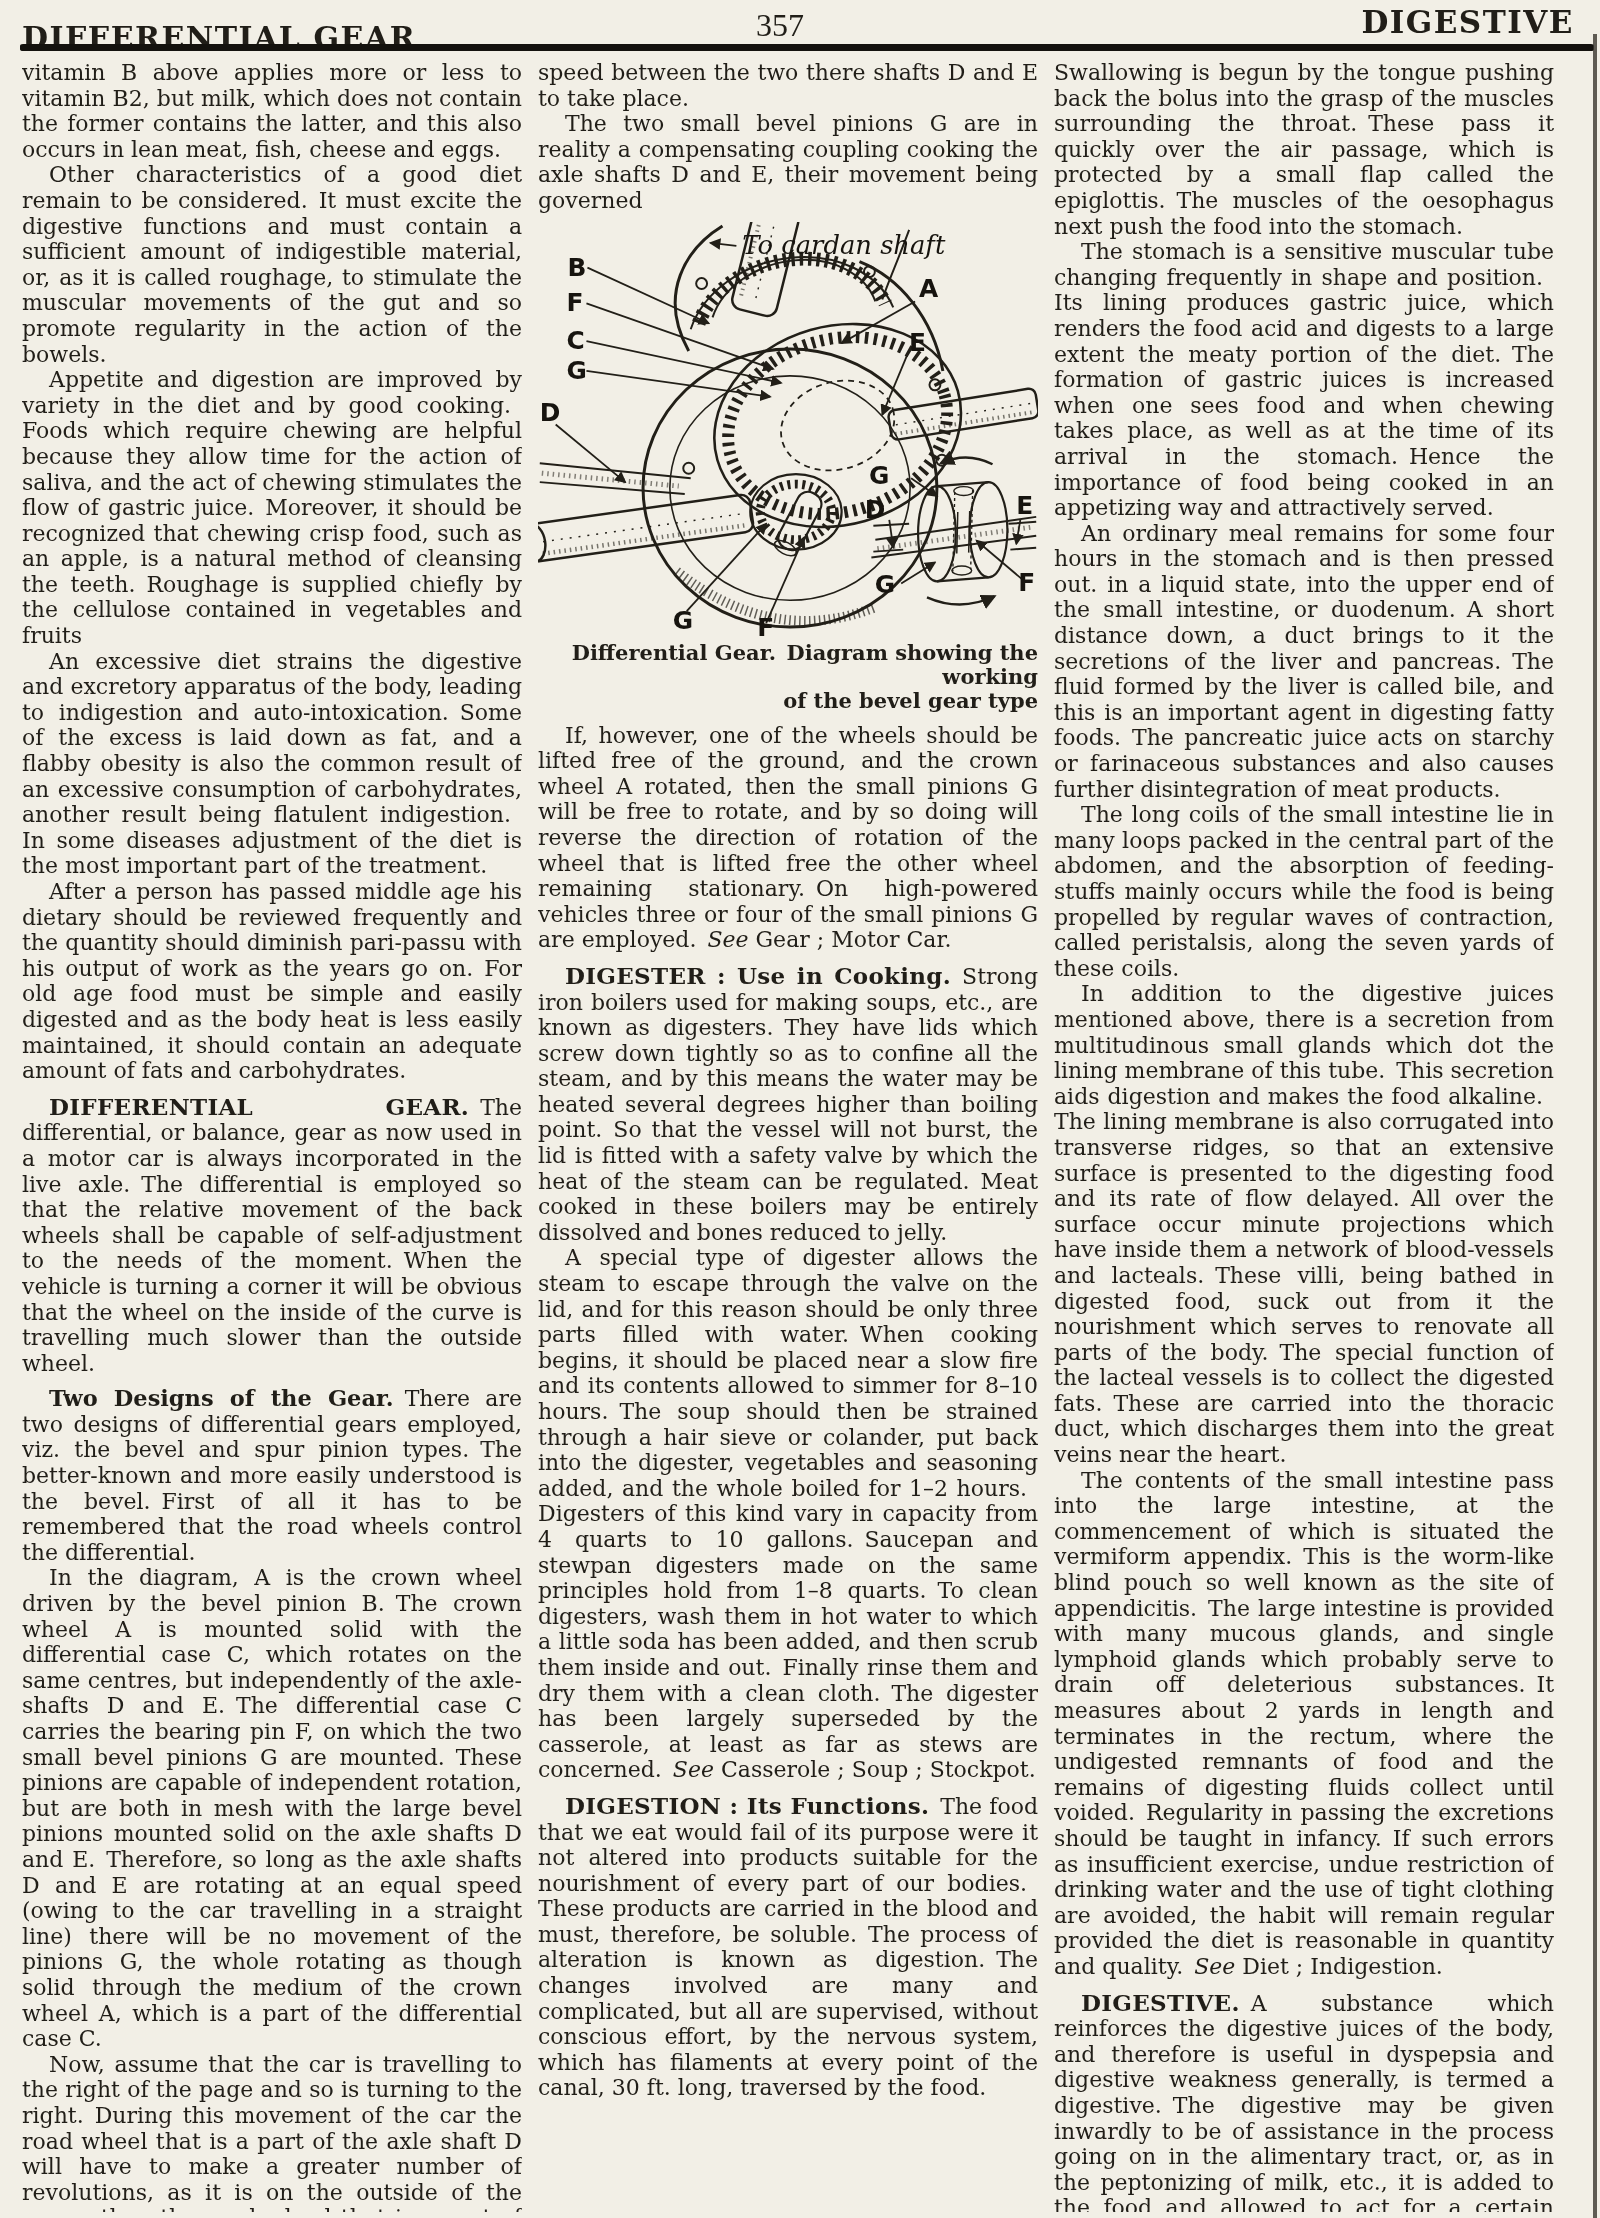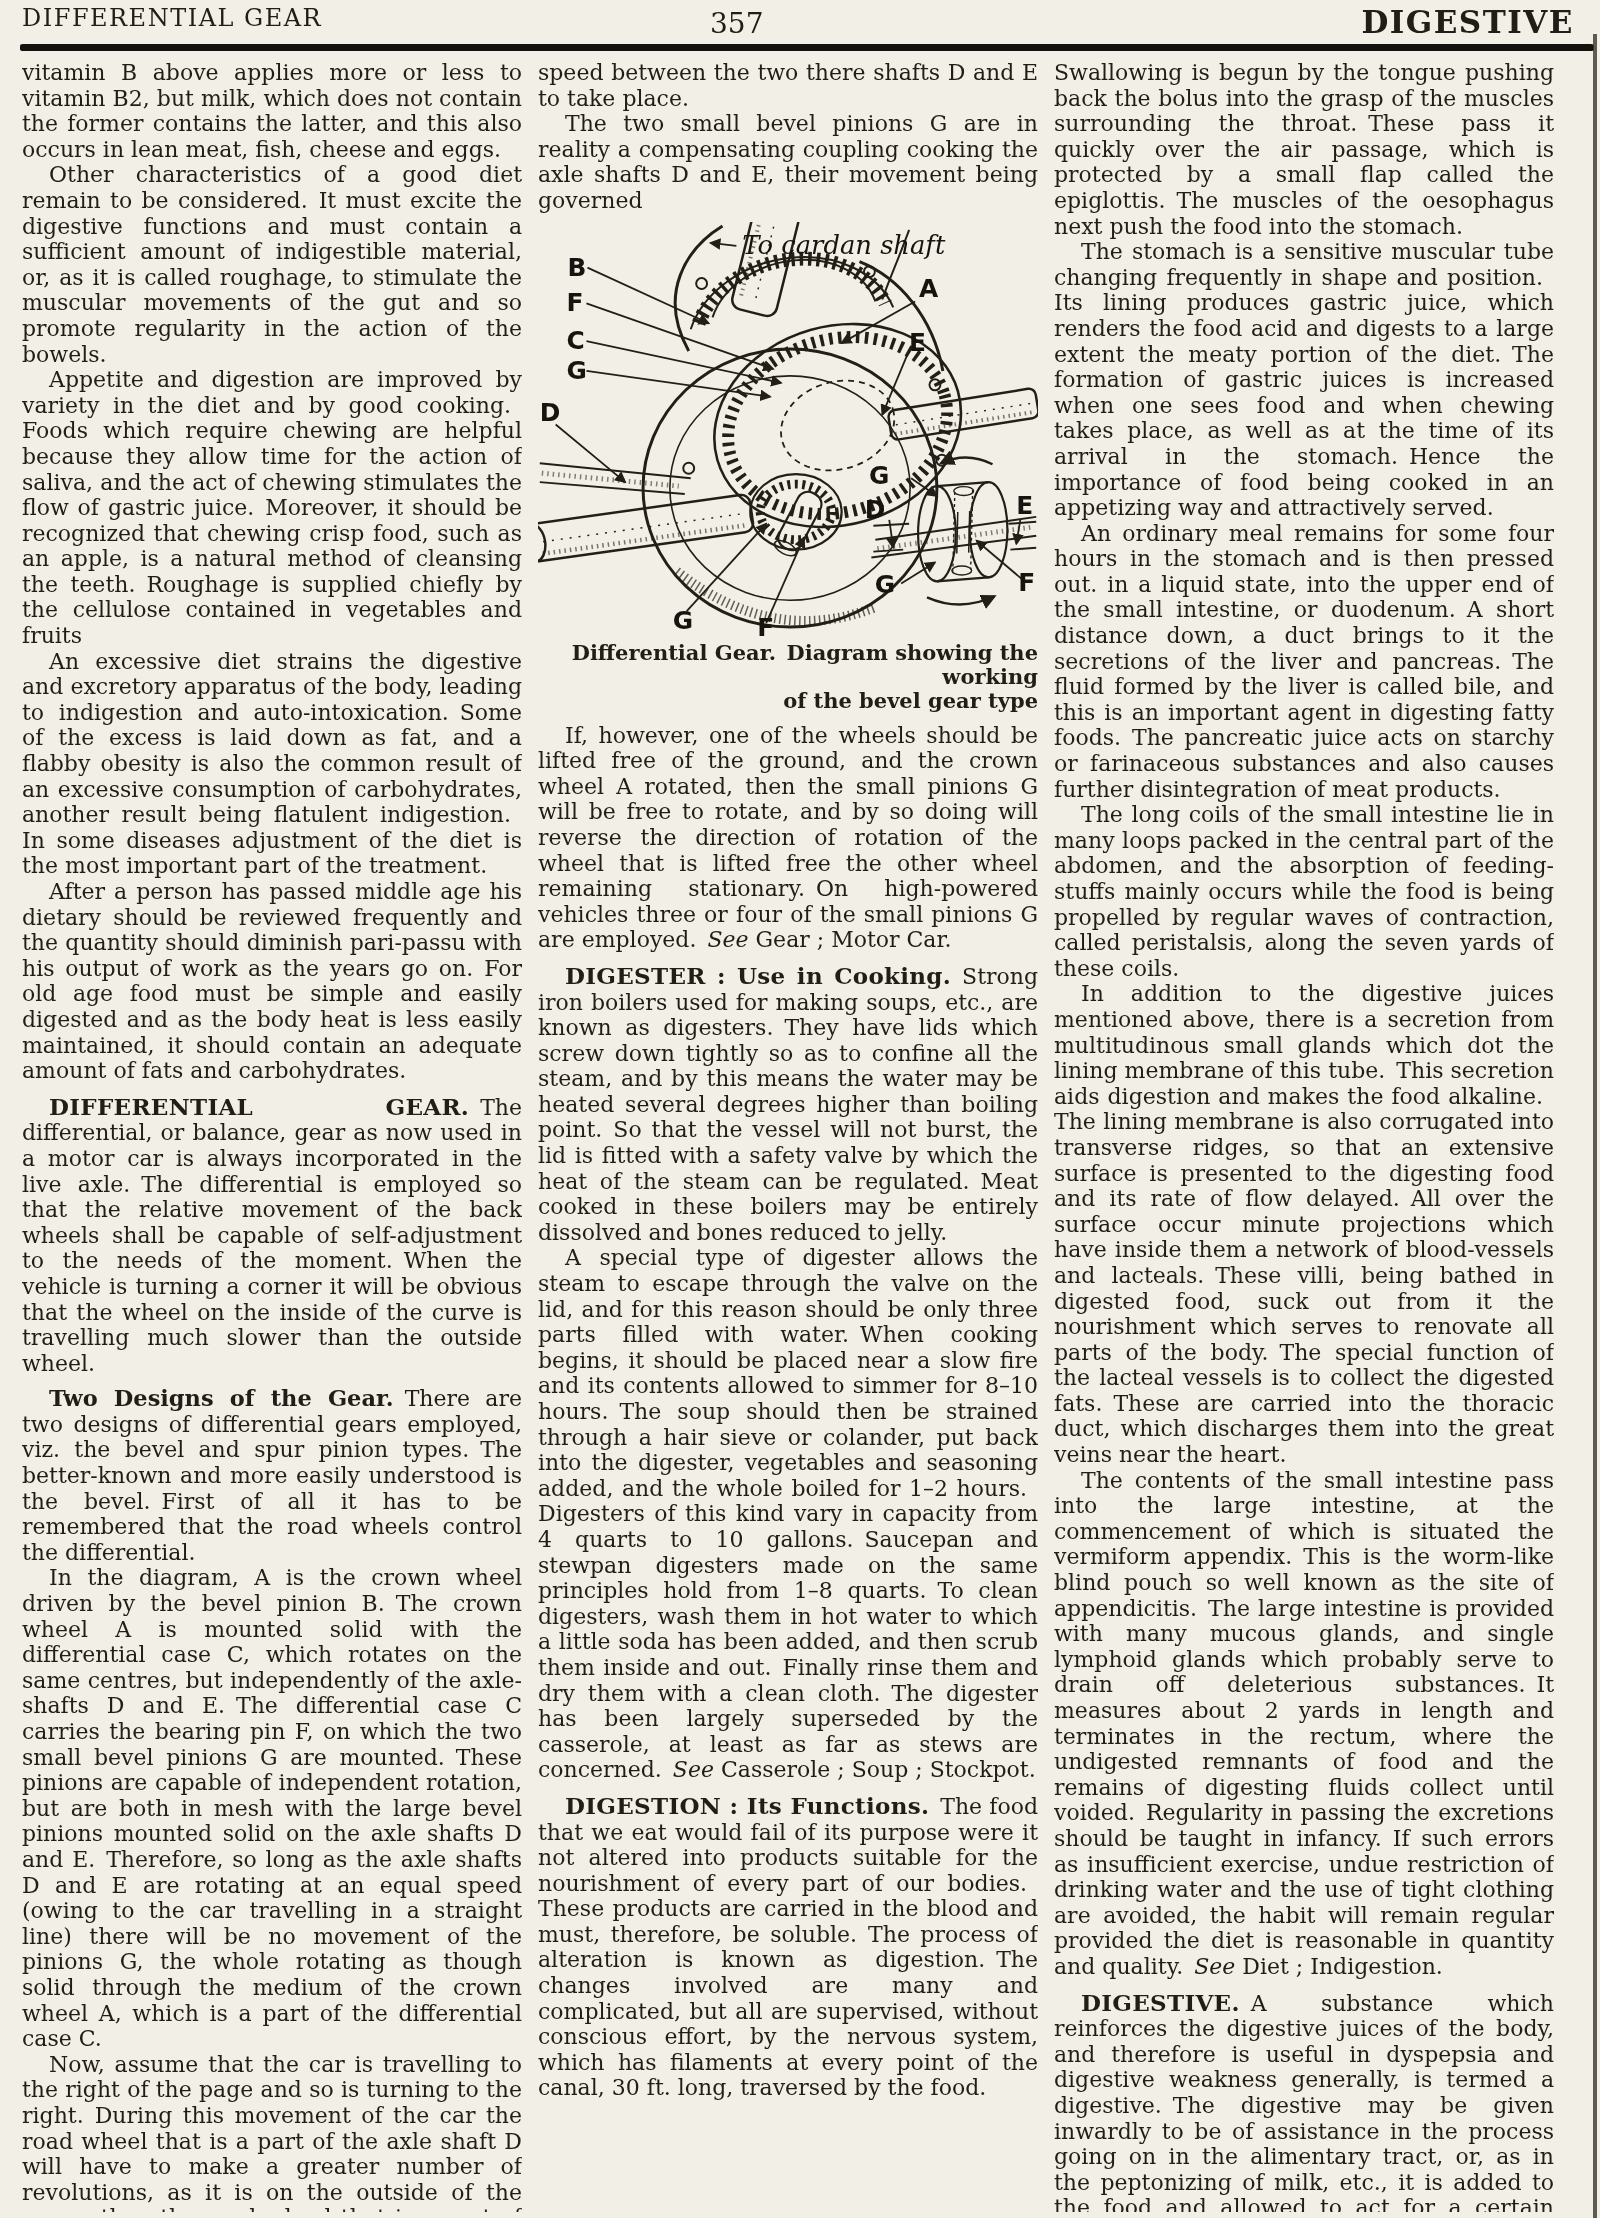--- a/index.html
+++ b/index.html
@@ -4,22 +4,22 @@
 <style>
   * { margin:0; padding:0; box-sizing:border-box; }
   html,body { width:1600px; height:2218px; overflow:hidden; }
   body {
     background:#f2efe6;
     color:#211e18;
     font-family:"DejaVu Serif","Liberation Serif",serif;
     position:relative;
   }
   .page-header { position:absolute; top:4px; left:22px; right:26px; height:38px; }
-  .hdr-left  { position:absolute; left:0; top:0; font-weight:normal; font-size:24px; letter-spacing:1.5px; }
-  .hdr-center{ position:absolute; left:688px; width:140px; text-align:left; top:3px; font-size:28px; }
+  .hdr-left  { position:absolute; left:0; top:16px; font-weight:bold; font-size:30px; letter-spacing:1.5px; }
+  .hdr-center{ position:absolute; left:688px; width:140px; text-align:center; top:3px; font-size:32px;font-family:Liberation Serif, serif; }
   .hdr-right { position:absolute; right:0; top:0px; font-weight:bold; font-size:31px; letter-spacing:1.5px; }
   .header-rule { position:absolute; top:44px; left:20px; right:6px; height:7px; background:#14120e; border-radius:3px/2px; }
   .page-edge { position:absolute; top:34px; bottom:0; right:3px; width:4px; background:#3a362e; opacity:.8; }
 
   .columns { position:absolute; top:60px; left:22px; display:flex; gap:16px; }
   .col { width:500px; height:2152px; overflow:hidden; }
 
   p.para { font-size:22px; line-height:25.6px; text-align:justify; }
   p.indent { text-indent:27px; }
   p.entry { margin-top:10px; }

